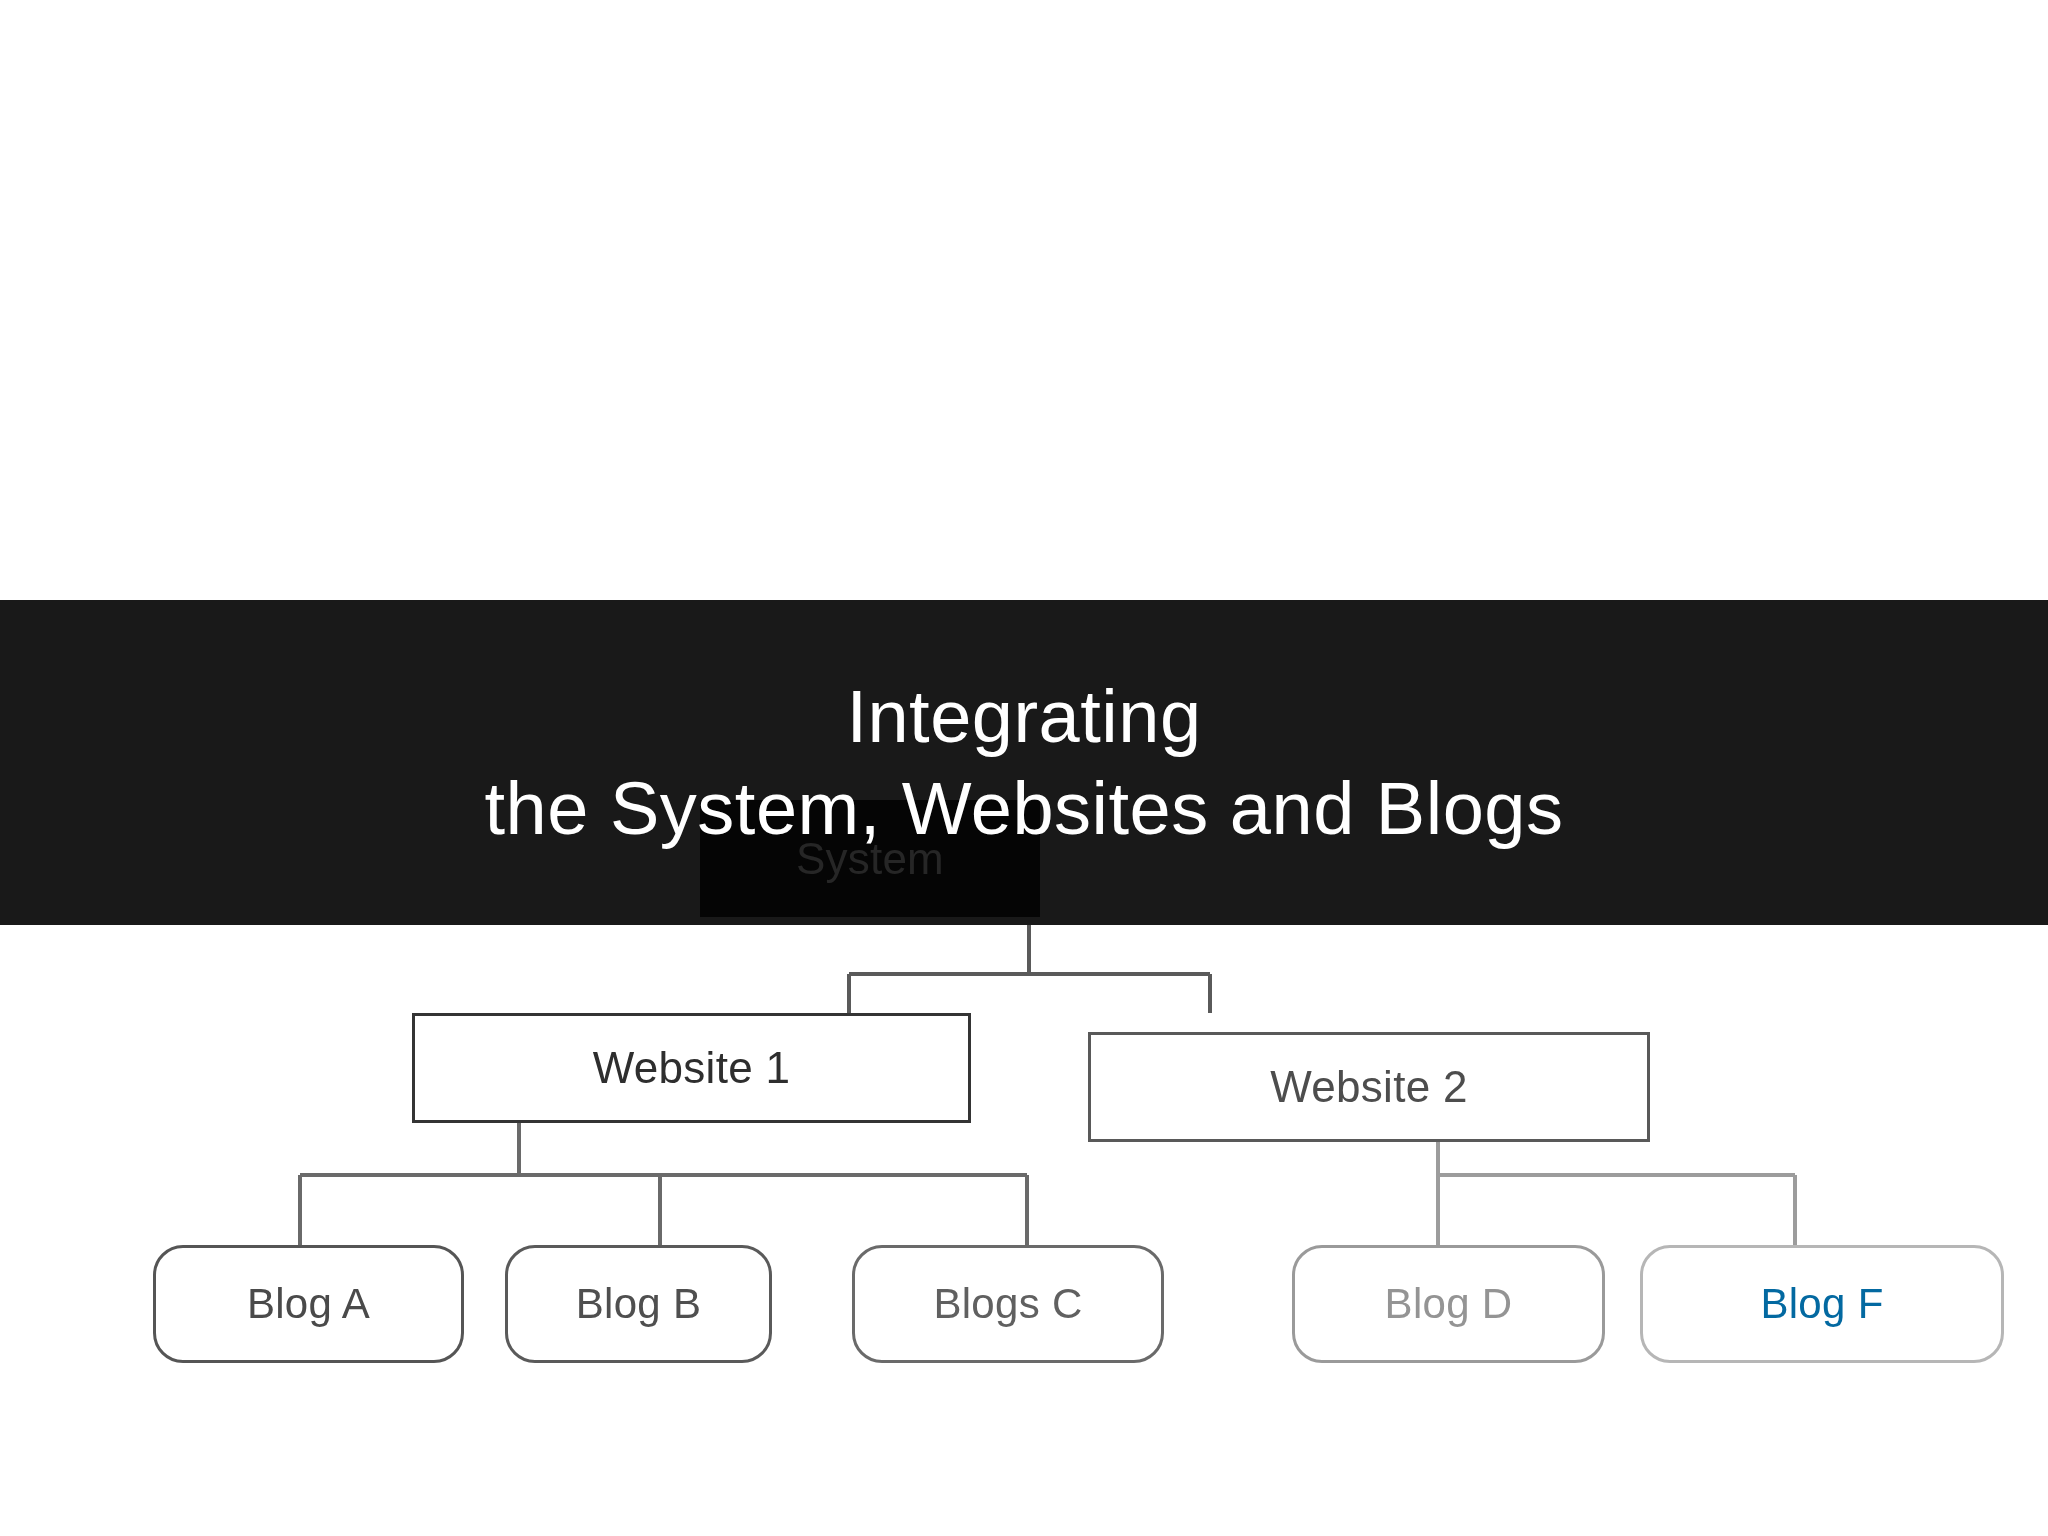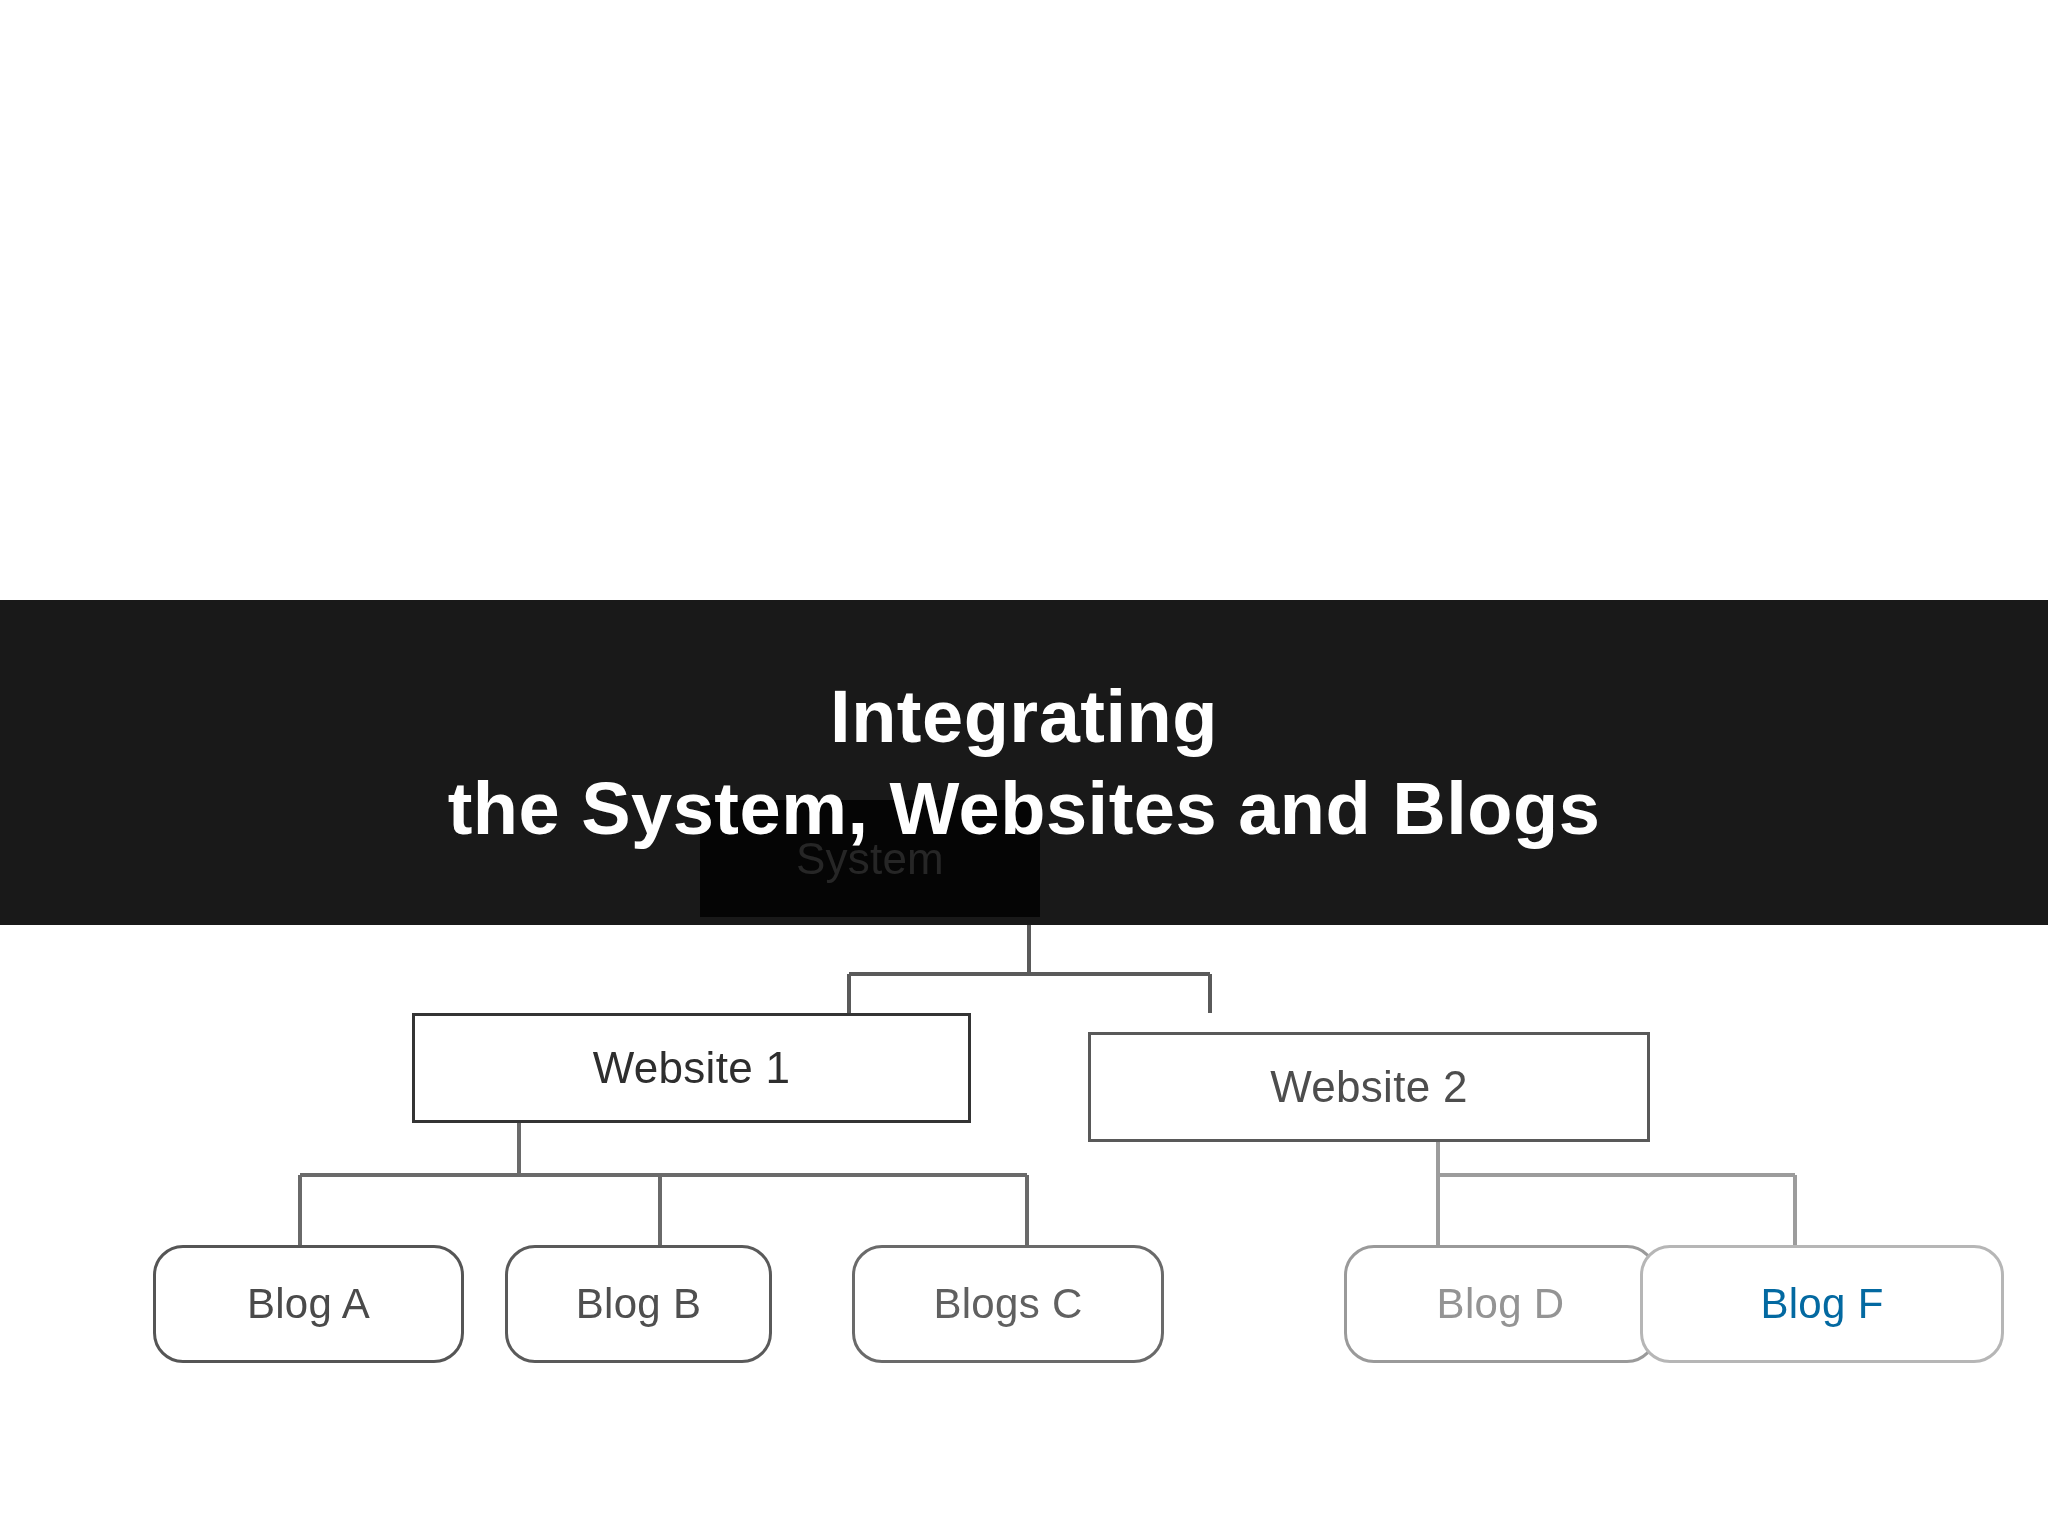--- a/index.html
+++ b/index.html
@@ -82,21 +82,21 @@
   .node.blog {
     top: 1245px;
     height: 118px;
     border-radius: 30px;
     font-size: 42px;
     letter-spacing: 0.3px;
   }
   .node.blog-a { left: 153px;  width: 311px; border: 3px solid #555555; color: #4a4a4a; justify-content: center; }
   .node.blog-b { left: 505px;  width: 267px; border: 3px solid #5a5a5a; color: #4f4f4f; }
   .node.blog-c { left: 852px;  width: 312px; border: 3px solid #6a6a6a; color: #606060; }
-  .node.blog-d { left: 1344px; width: 313px; border: 3px solid #9a9a9a; color: #949494; }
+  .node.blog-d { left: 1292px; width: 313px; border: 3px solid #9a9a9a; color: #949494; }
   .node.blog-f { left: 1640px; width: 364px; border: 3px solid #b6b6b6; color: #0369a1; }
 
   
   #title-band {
     position: absolute;
     left: 0;
     top: 600px;
     width: 2048px;
     height: 325px;
     background: #191919;
@@ -130,21 +130,21 @@
     z-index: 1;
     letter-spacing: 0.2px;
   }
   #title-text {
     position: relative;
     z-index: 2;
     text-align: center;
     color: #ffffff;
     font-size: 74px;
     line-height: 1.24;
-    font-weight: 700;
+    font-weight: 400;
     letter-spacing: 0.5px;
   }
   #title-text .line { display: block; }
 </style>
 </head>
 <body>
 
 <div id="slide">
 
   <div id="diagram-layer">

